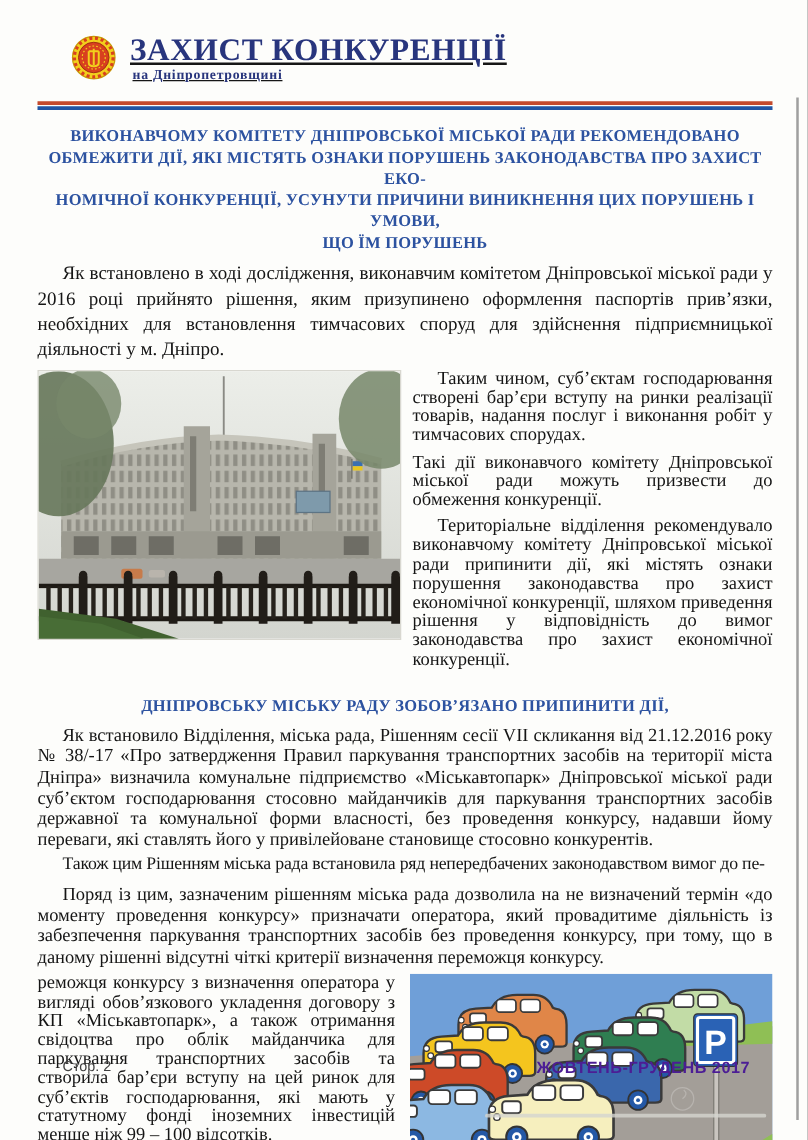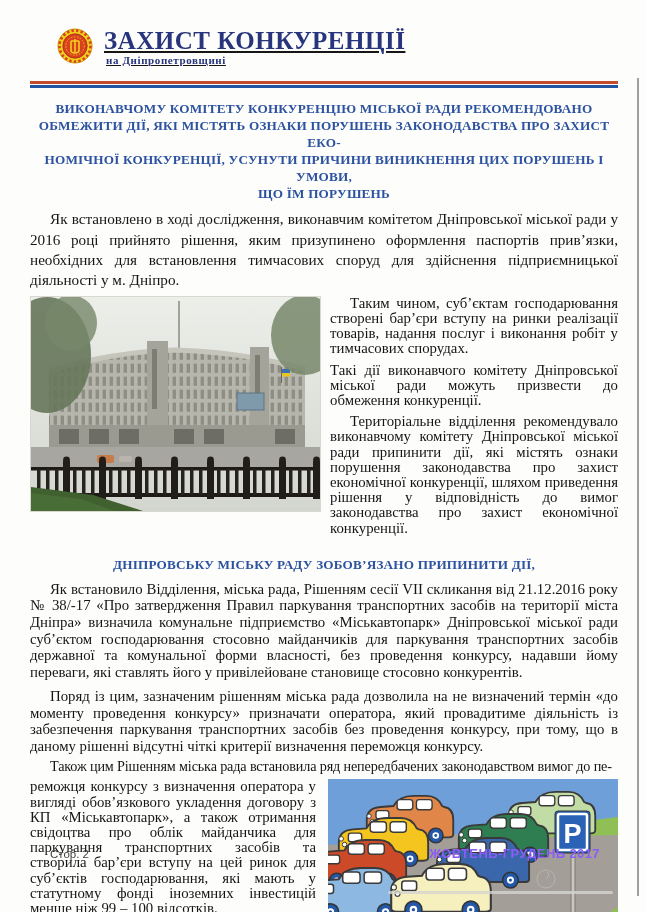--- a/index.html
+++ b/index.html
@@ -40,21 +40,21 @@
   .row2 .col2{flex:1; margin-right:12px;}
   .row2 .col2 .body{line-height:15.2px;}
   .cars-wrap{flex:0 0 290px; padding-bottom:4px; border-bottom:1px dashed #a5a5a0;}
   .photo-svg{display:block; border:1px solid #d8d7d0;}
   .cars-svg{display:block;}
   
   .footer-page{position:absolute; left:50px; bottom:52px;
     font-family:"Liberation Sans","DejaVu Sans",sans-serif; font-size:11.5px; color:#3f3f3f;}
   .footer-issue{position:absolute; right:46px; bottom:51px;
     font-family:"Liberation Sans","DejaVu Sans",sans-serif; font-size:13px; font-weight:bold;
-    color:#8b5cf6; letter-spacing:0.4px;}
+    color:#4c1d95; letter-spacing:0.4px;}
   
   .scan-edge-right{position:absolute; right:7px; top:78px; bottom:16px; width:2px; background:#6d6d6d; opacity:.65;}
   .scan-smudge{position:absolute; left:388px; bottom:18px; width:225px; height:3px; background:#d4d4d0; border-radius:2px; opacity:.8;}
 </style>
 </head>
 <body>
 
 <div class="page">
   <div class="content">
 
@@ -73,21 +73,21 @@
         <div class="mast-sub">на Дніпропетровщині</div>
       </div>
     </header>
 
     <div class="rule">
       <div class="rule-red"></div>
       <div class="rule-blue"></div>
     </div>
 
     <h1 class="headline">
-      <div>ВИКОНАВЧОМУ КОМІТЕТУ КОНКУРЕНЦІЮ МІСЬКОЇ РАДИ РЕКОМЕНДОВАНО</div>
+      <div>ВИКОНАВЧОМУ КОМІТЕТУ ДНІПРОВСЬКОЇ МІСЬКОЇ РАДИ РЕКОМЕНДОВАНО</div>
       <div>ОБМЕЖИТИ ДІЇ, ЯКІ МІСТЯТЬ ОЗНАКИ ПОРУШЕНЬ ЗАКОНОДАВСТВА ПРО ЗАХИСТ ЕКО-</div>
       <div>НОМІЧНОЇ КОНКУРЕНЦІЇ, УСУНУТИ ПРИЧИНИ ВИНИКНЕННЯ ЦИХ ПОРУШЕНЬ І УМОВИ,</div>
       <div>ЩО ЇМ ПОРУШЕНЬ</div>
     </h1>
 
     <p class="body lead indent">Як встановлено в ході дослідження, виконавчим комітетом Дніпровської міської ради у 2016 році прийнято рішення, яким призупинено оформлення паспортів прив’язки, необхідних для встановлення тимчасових споруд для здійснення підприємницької діяльності у м. Дніпро.</p>
 
     <div class="row row1">
       <div class="photo-wrap">
         <svg class="photo-svg" width="289" height="214" viewBox="0 0 289 214">
@@ -187,22 +187,22 @@
         <p class="body">Такі дії виконавчого комітету Дніпровської міської ради можуть призвести до обмеження конкуренції.</p>
         <p class="body indent">Територіальне відділення рекомендувало виконавчому комітету Дніпровської міської ради припинити дії, які містять ознаки порушення законодавства про захист економічної конкуренції, шляхом приведення рішення у відповідність до вимог законодавства про захист економічної конкуренції.</p>
       </div>
     </div>
 
     <h2 class="headline h2">
       <div>ДНІПРОВСЬКУ МІСЬКУ РАДУ ЗОБОВ’ЯЗАНО ПРИПИНИТИ ДІЇ,</div>
     </h2>
 
     <p class="body indent a2p">Як встановило Відділення, міська рада,  Рішенням сесії VII скликання від 21.12.2016 року № 38/-17 «Про затвердження Правил паркування транспортних засобів на території міста Дніпра» визначила комунальне підприємство  «Міськавтопарк» Дніпровської міської ради суб’єктом господарювання стосовно майданчиків для паркування транспортних засобів державної та комунальної форми власності, без проведення конкурсу, надавши йому переваги, які ставлять його у привілейоване становище стосовно конкурентів.</p>
+    <p class="body indent intro">Також цим Рішенням міська рада встановила ряд непередбачених законодавством вимог до пе-</p>
     <p class="body indent a2p">Поряд із цим, зазначеним  рішенням міська рада дозволила на не визначений термін «до моменту проведення конкурсу» призначати оператора, який провадитиме діяльність із забезпечення паркування транспортних засобів без проведення конкурсу, при тому, що в даному рішенні  відсутні чіткі критерії визначення переможця конкурсу.</p>
-    <p class="body indent intro">Також цим Рішенням міська рада встановила ряд непередбачених законодавством вимог до пе-</p>
 
     <div class="row row2">
       <div class="col2">
         <p class="body">реможця конкурсу з визначення оператора у вигляді обов’язкового укладення договору з КП «Міськавтопарк», а також отримання свідоцтва про облік майданчика для паркування транспортних засобів та створила бар’єри вступу на цей ринок для суб’єктів господарювання, які мають у статутному фонді іноземних інвестицій менше ніж 99 – 100 відсотків.</p>
 
       </div>
       <div class="cars-wrap">
         <svg class="cars-svg" width="290" height="164" viewBox="0 0 290 164">
           <defs>
             <g id="car">

